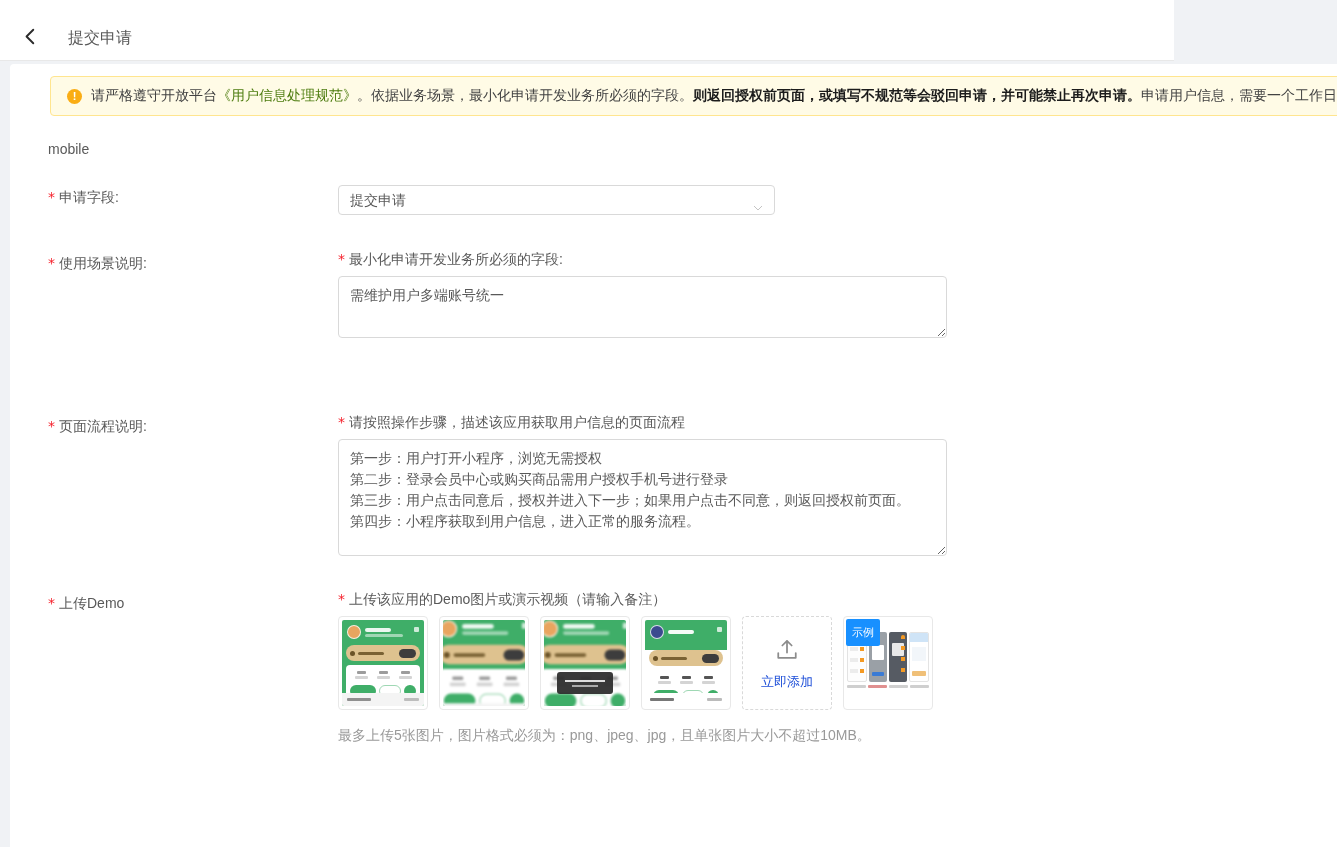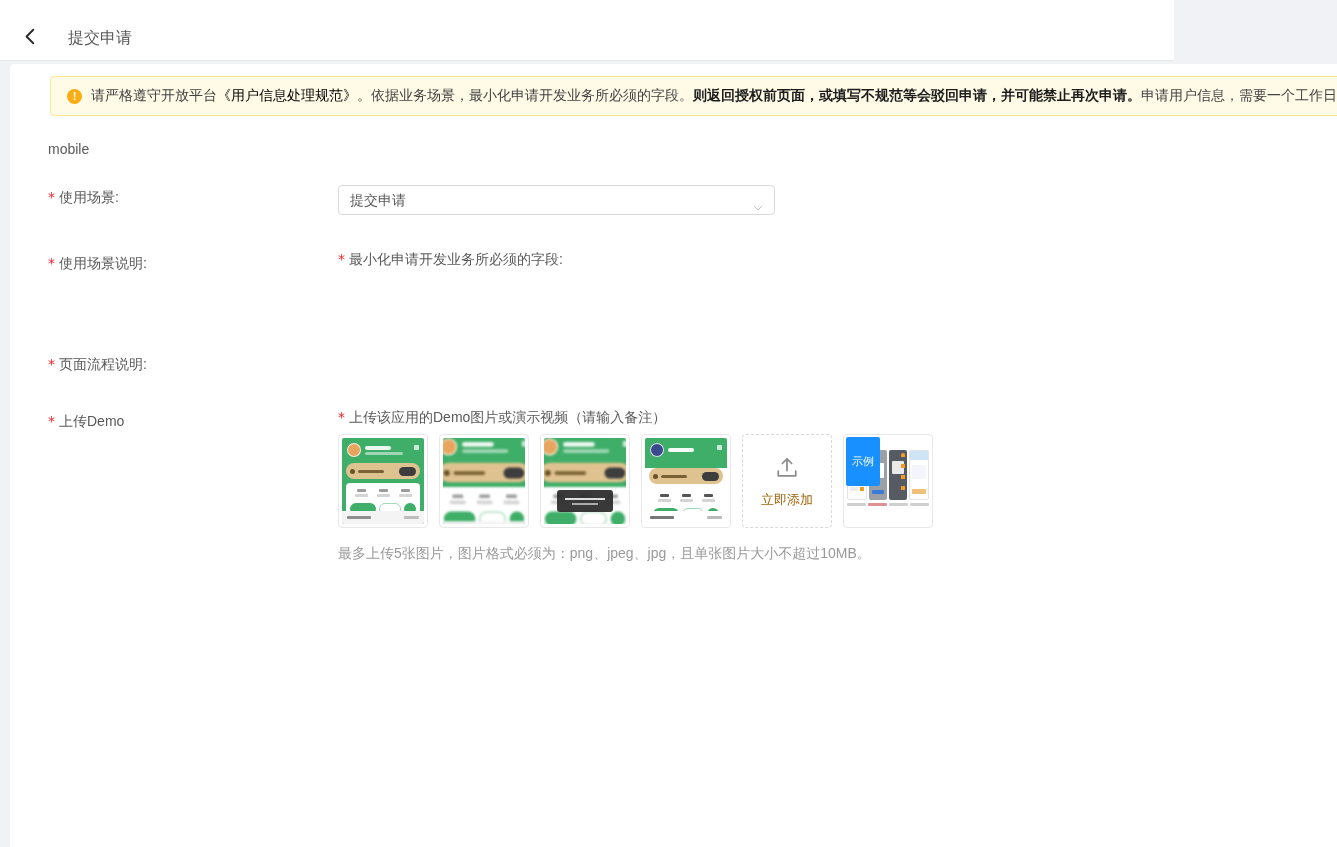--- a/index.html
+++ b/index.html
@@ -17,21 +17,21 @@
     background:#fff; border-radius:4px 0 0 0; }
 
   
   .alert { margin:12px 0 0 40px; width:1520px; height:40px; background:#fffbe6;
     border:1px solid #ffe58f; border-radius:4px; display:flex; align-items:center;
     padding:0 16px; white-space:nowrap; overflow:hidden; }
   .alert-icon { flex:none; width:15px; height:15px; border-radius:50%; background:#faad14; color:#fff;
     font-size:11px; font-weight:bold; display:flex; align-items:center; justify-content:center;
     margin-right:9px; line-height:1; }
   .alert-text { color:#424242; }
-  .alert-text a { color:#000000; text-decoration:none; cursor:pointer;font-family:Liberation Serif, serif; }
+  .alert-text a { color:#4d7c0f; text-decoration:none; cursor:pointer;font-family:Liberation Serif, serif; }
   .alert-text .bold { font-weight:bold; color:#1c1c1c; }
 
   
   .form { padding:21px 0 0 38px; }
   .frow { display:flex; align-items:flex-start; }
   .flabel { width:290px; flex:none; padding-top:4px; color:#595959; }
   .req { color:#f5222d; margin-right:4px; font-family:"DejaVu Sans",sans-serif; }
   .inner-label { margin-bottom:7px; color:#595959; }
   .fvalue { padding-top:4px; color:#595959; }
 
@@ -90,27 +90,27 @@
   .sh-foot b { width:15px; height:3px; background:#bdbdbd; border-radius:1px; }
   .sh-toast { position:absolute; left:50%; bottom:12px; transform:translateX(-50%); width:56px; height:22px;
     background:rgba(42,42,42,.93); border-radius:3px; display:flex; flex-direction:column; gap:3px;
     align-items:center; justify-content:center; z-index:3; }
   .sh-toast i { width:40px; height:2px; background:#ddd; }
   .sh-toast b { width:26px; height:2px; background:#aaa; }
 
   
   .upload-box { width:90px; height:94px; border:1px dashed #d9d9d9; border-radius:4px; background:#fff;
     display:flex; flex-direction:column; align-items:center; justify-content:center; cursor:pointer; }
-  .upload-box .txt { margin-top:7px; font-size:13px; color:#a16207; }
+  .upload-box .txt { margin-top:7px; font-size:13px; color:#1d4ed8; }
 
   
   .example-card { width:90px; height:94px; border:1px solid #e8e8e8; border-radius:4px; background:#fff;
     position:relative; padding:9px 3px 0; cursor:pointer; }
   .ex-badge { position:absolute; top:2px; left:2px; background:#1890ff; color:#fff; font-size:11px;
-    line-height:1; padding:19px 6px; border-radius:2px; z-index:2; }
+    line-height:1; padding:8px 6px; border-radius:2px; z-index:2; }
   .ex-row { display:flex; gap:2px; height:50px; margin-top:6px; }
   .phone { flex:1; border-radius:2px; position:relative; overflow:hidden; }
   .p1 { background:#fdfdfd; border:1px solid #e3e3e3; }
   .p1 .dots, .p3 .dots { position:absolute; right:2px; top:3px; width:4px; height:42px;
     background:repeating-linear-gradient(#f59a23 0 4px, transparent 4px 11px); border-radius:2px; }
   .p1 .rows { position:absolute; left:2px; top:3px; width:8px; height:42px;
     background:repeating-linear-gradient(#ececec 0 4px, transparent 4px 11px); }
   .p2 { background:#9aa0a6; }
   .p2 .wcard { position:absolute; left:15%; right:15%; top:26%; height:30%; background:#fff; border-radius:1px; }
   .p2 .bluebtn { position:absolute; bottom:6px; left:18%; right:18%; height:4px; background:#3a7bd5; border-radius:1px; }
@@ -147,44 +147,52 @@
     <span class="alert-text"><span>请严格遵守开放平台</span><a>《用户信息处理规范》</a><span>。依据业务场景，最小化申请开发业务所必须的字段。</span><span class="bold">则返回授权前页面，或填写不规范等会驳回申请，并可能禁止再次申请。</span><span>申请用户信息，需要一个工作日左右的审核时间，请耐</span></span>
   </div>
 
   <div class="form">
 
     <div class="frow row-apply">
       <div class="fvalue">mobile</div>
     </div>
 
     <div class="frow row-scene">
-      <div class="flabel"><span class="req">*</span><span>使用场景:</span></div>
+      <div class="flabel"><span class="req">*</span><span>申请字段:</span></div>
       <div class="select">
         <span>提交申请</span>
         <span class="chev">
           <svg width="12" height="12" viewBox="0 0 24 24">
               <polyline points="4 8 12 16 20 8" fill="none" stroke="#c4c4c4" stroke-width="2"></polyline>
             </svg>
         </span>
       </div>
     </div>
 
     <div class="frow row-desc">
       <div class="flabel"><span class="req">*</span><span>使用场景说明:</span></div>
       <div>
         <div class="inner-label"><span class="req">*</span><span>最小化申请开发业务所必须的字段:</span></div>
+        <textarea class="ta-short" style="">需维护用户多端账号统一</textarea>
       </div>
     </div>
 
     <div class="frow row-remark">
       <div class="flabel"></div>
     </div>
 
     <div class="frow row-flow">
       <div class="flabel"><span class="req">*</span><span>页面流程说明:</span></div>
+      <div>
+        <div class="inner-label"><span class="req">*</span><span>请按照操作步骤，描述该应用获取用户信息的页面流程</span></div>
+        <textarea class="ta-tall" style="">第一步：用户打开小程序，浏览无需授权
+第二步：登录会员中心或购买商品需用户授权手机号进行登录
+第三步：用户点击同意后，授权并进入下一步；如果用户点击不同意，则返回授权前页面。
+第四步：小程序获取到用户信息，进入正常的服务流程。</textarea>
+      </div>
     </div>
 
     <div class="frow row-upload">
       <div class="flabel"><span class="req">*</span><span>上传Demo</span></div>
       <div>
         <div class="inner-label"><span class="req">*</span><span>上传该应用的Demo图片或演示视频（请输入备注）</span></div>
 
         <div class="thumb-row">
 
           <div class="thumb v1">

